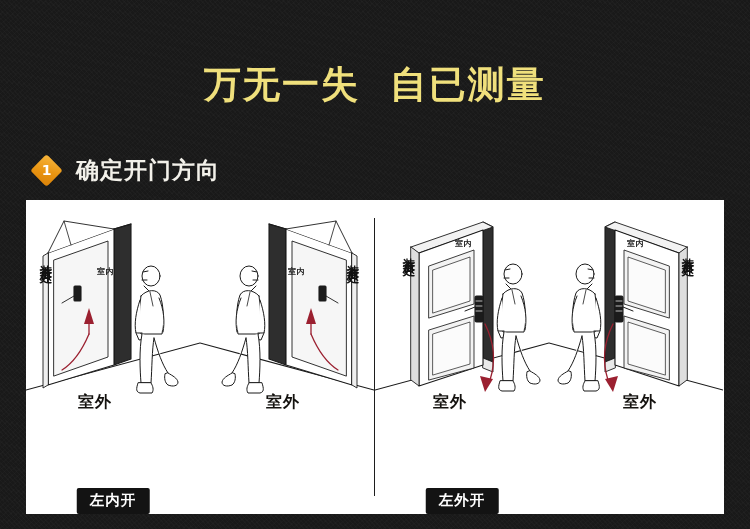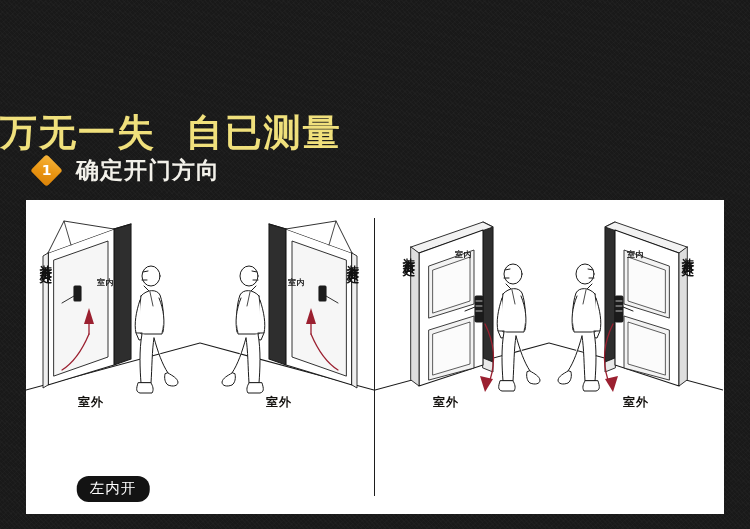--- a/index.html
+++ b/index.html
@@ -22,27 +22,27 @@
       repeating-linear-gradient(-41deg, rgba(255,255,255,0.015) 0px, rgba(255,255,255,0.015) 1px, rgba(0,0,0,0) 1px, rgba(0,0,0,0) 4px),
       #191919;
   }
 
   
   #title {
     position: absolute;
     top: 62px;
     left: 0;
     width: 750px;
+    text-align: center;
     font-size: 37px;
     line-height: 46px;
     font-weight: bold;
     letter-spacing: 2px;
     color: #f0e07c;
     white-space: pre;
-    margin-top: 48px;
   }
 
   
   #step-row {
     position: absolute;
     top: 152px;
     left: 33px;
     display: flex;
     align-items: center;
     height: 36px;
@@ -110,21 +110,21 @@
     height: 278px;
     background: #1d1d1d;
   }
   .divider.d1 { left: 348px; }
 
   .cell svg { display: block; }
 
   
   .outdoor {
     position: absolute;
-    font-size: 12px;
+    font-size: 16px;
     font-weight: bold;
     color: #14120f;
     letter-spacing: 1px;
     line-height: 18px;
     white-space: nowrap;
   }
 
   
   .vlabel {
     position: absolute;
@@ -139,36 +139,35 @@
   }
 
   
   .ilabel {
     position: absolute;
     font-size: 8px;
     font-weight: bold;
     color: #1b1b1b;
     letter-spacing: 0.5px;
     white-space: nowrap;
-    margin-top: 11px;
   }
 
   
   .caption {
     position: absolute;
-    bottom: 12px;
+    bottom: 0;
     left: 50%;
     transform: translateX(-50%);
     background: #131313;
     color: #ffffff;
     font-size: 14.5px;
-    font-weight: normal;
+    font-weight: bold;
     letter-spacing: 1px;
     padding: 4px 13px 5px 13px;
-    border-radius: 12px;
+    border-radius: 2px;
     white-space: nowrap;
     line-height: 17px;
   }
 </style>
 </head>
 <body>
 
 <div id="page">
 
   <div id="title">万无一失  自已测量</div>
@@ -323,20 +322,21 @@
           <path d="M141 136 C145 150 149 162 155 171"></path>
           <path d="M125 181 C123 187 123 190 127 191 L139 191 C141 188 140 184 138 181 Z"></path>
           <path d="M155 171 C160 174 164 176 165 180 C165 184 160 185 155 183 C152 181 151 176 152 172 Z"></path>
           <path d="M137 90 L140 104" stroke-width="0.8"></path>
         </g>
       </svg>
 
       <div class="vlabel" style="left:28px; top:48px;">装合页处</div>
       <div class="ilabel" style="left:80px; top:38px;">室内</div>
       <div class="outdoor" style="left:58px; top:193px;">室外</div>
+      <div class="caption">左外开</div>
     </div>
 
     <div class="cell c3">
       <svg width="174" height="314" viewBox="0 0 174 314">
         <g fill="none" stroke="#1b1b1b" stroke-width="1.1" stroke-linejoin="round" stroke-linecap="round">
           <path d="M174 190 L0 143" stroke-width="1.1"></path>
           <path d="M66 22 L56 27 L56 162 L66 158 Z" fill="#2e2e2e" stroke="#1b1b1b"></path>
           <path d="M138 47 L66 22 L56 27 L130 53 Z" fill="#f2f2f2" stroke="#1b1b1b" stroke-width="0.9"></path>
           <path d="M66 158 L56 162 L56 172 L66 168 Z" fill="#e9e9e9" stroke="#1b1b1b" stroke-width="0.9"></path>
           <path d="M130 53 L66 30 L66 165 L130 186 Z" fill="#ffffff" stroke="#1b1b1b"></path>

